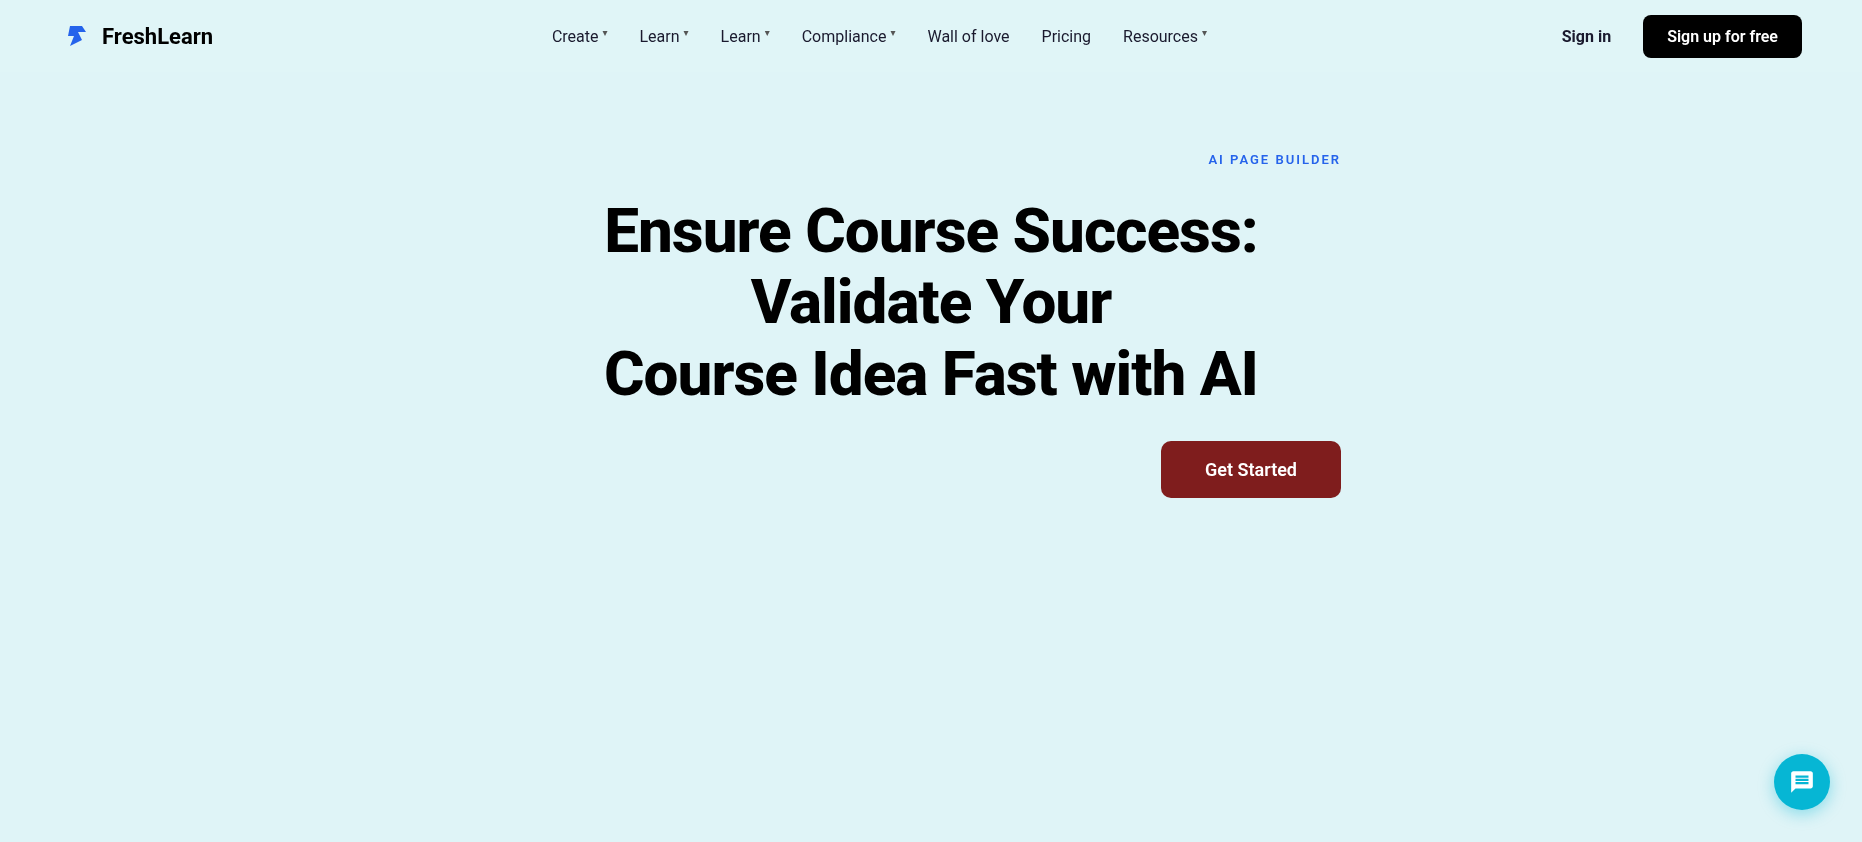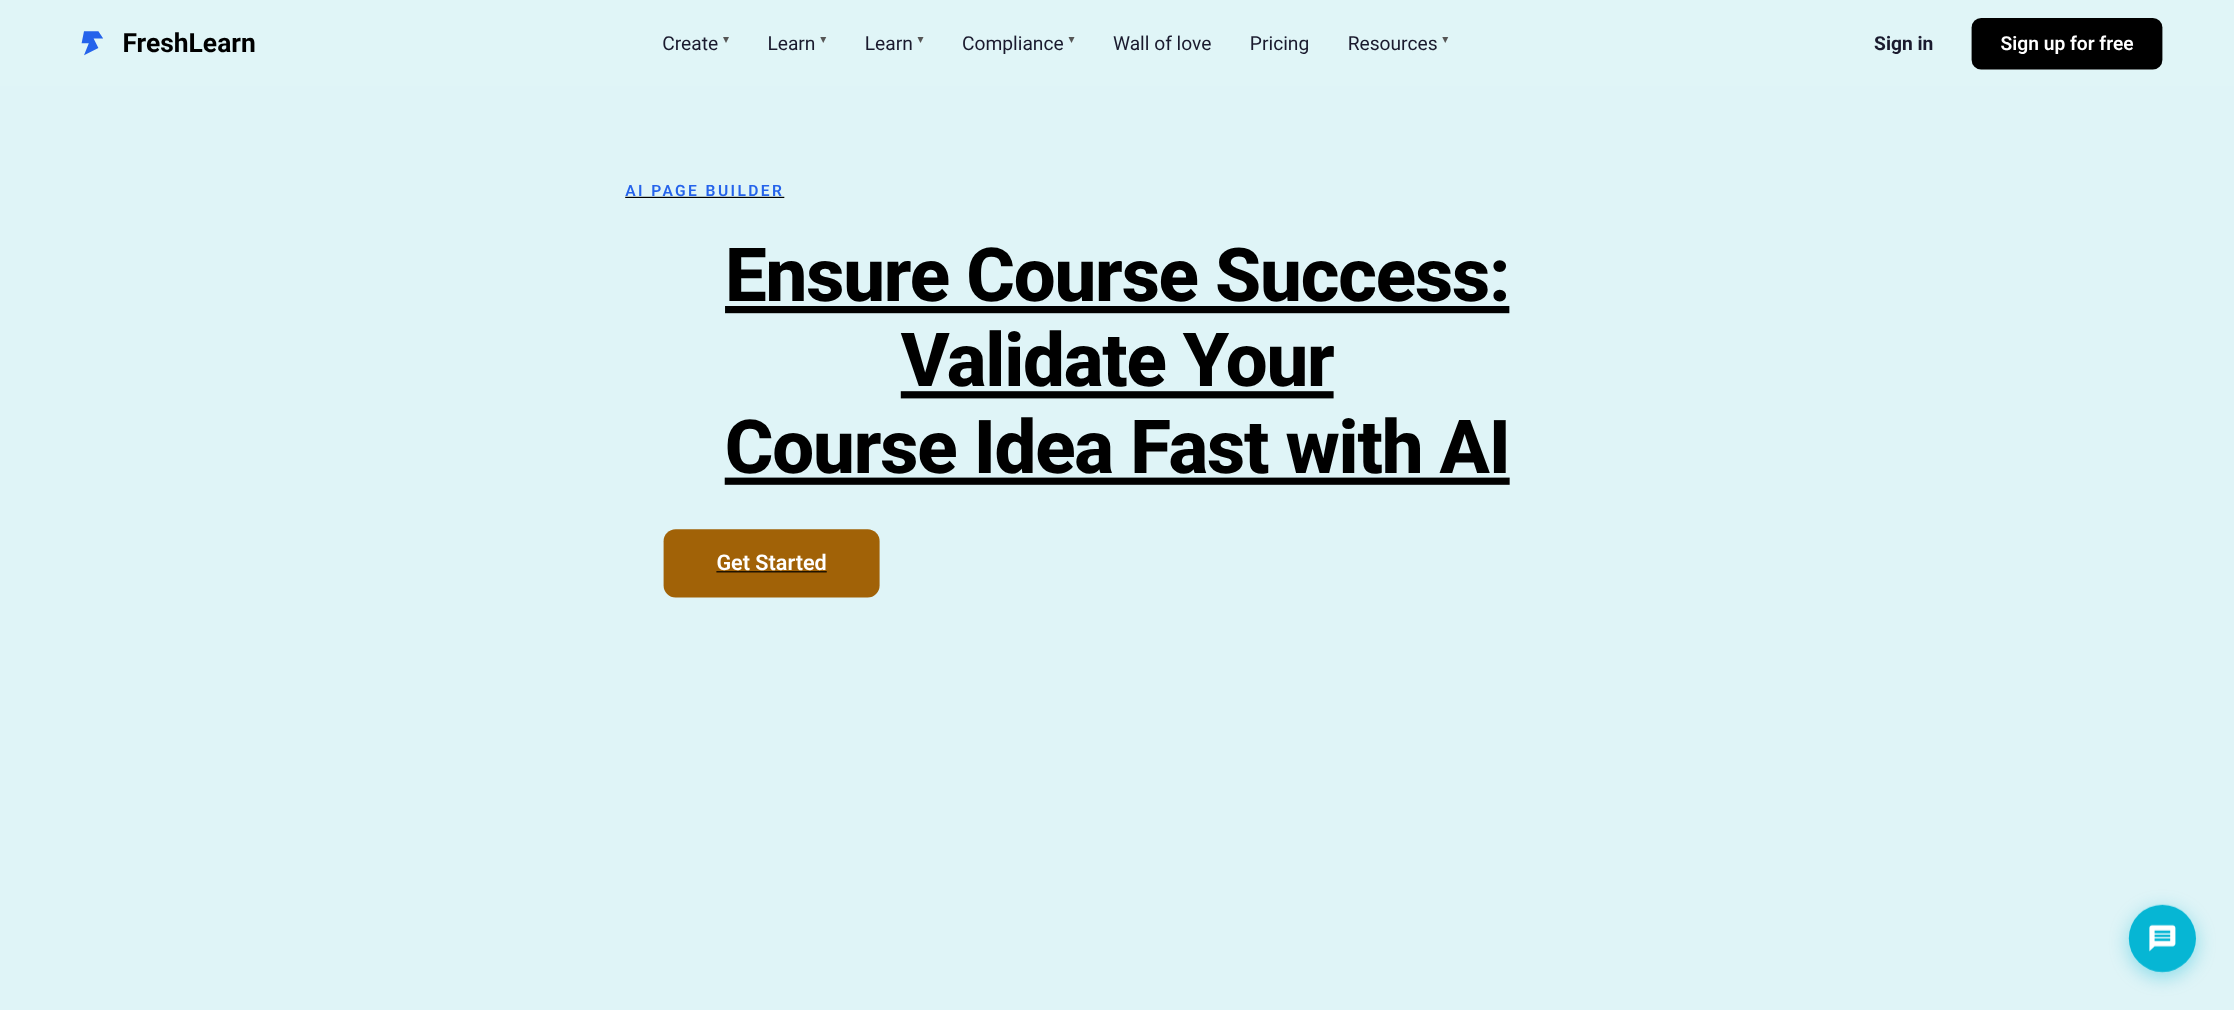--- a/index.html
+++ b/index.html
@@ -100,26 +100,25 @@
       padding: 12px 24px;
       cursor: pointer;
       text-decoration: none;
       display: inline-block;
     }
 
     
     .hero {
       display: flex;
       flex-direction: column;
-      align-items: flex-start;
+      align-items: flex-end;
       text-align: center;
       padding: 80px 20px 60px;
       max-width: 860px;
       margin: 0 auto;
-      text-decoration: underline;
     }
 
     .ai-badge {
       font-size: 13px;
       font-weight: 600;
       letter-spacing: 2px;
       color: #2563eb;
       text-transform: uppercase;
       margin-bottom: 28px;
     }
@@ -140,21 +139,21 @@
       max-width: 720px;
       margin-bottom: 48px;
     }
 
     .hero-description strong {
       color: #1e293b;
       font-weight: 700;
     }
 
     .get-started-btn {
-      background: #a16207;
+      background: #7f1d1d;
       color: #fff;
       font-size: 18px;
       font-weight: 600;
       border: none;
       border-radius: 10px;
       padding: 18px 44px;
       cursor: pointer;
       display: inline-block;
       text-decoration: none;
       transition: background 0.2s;

